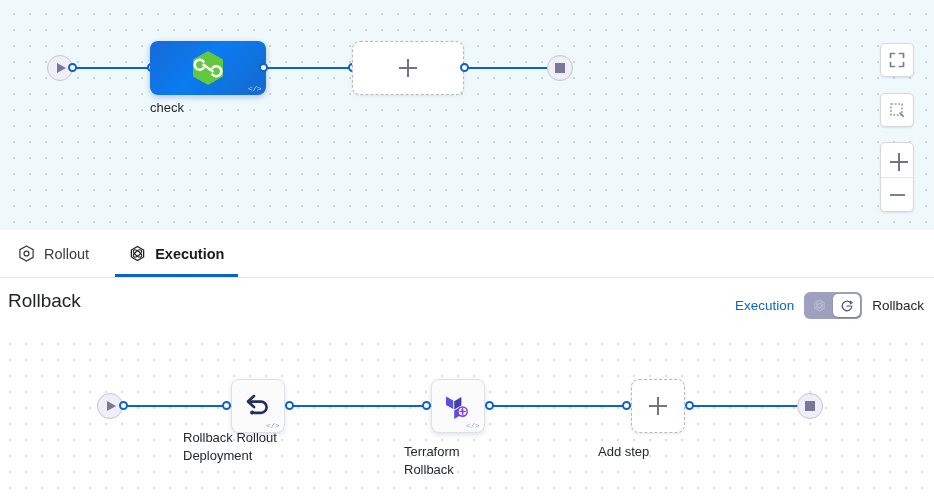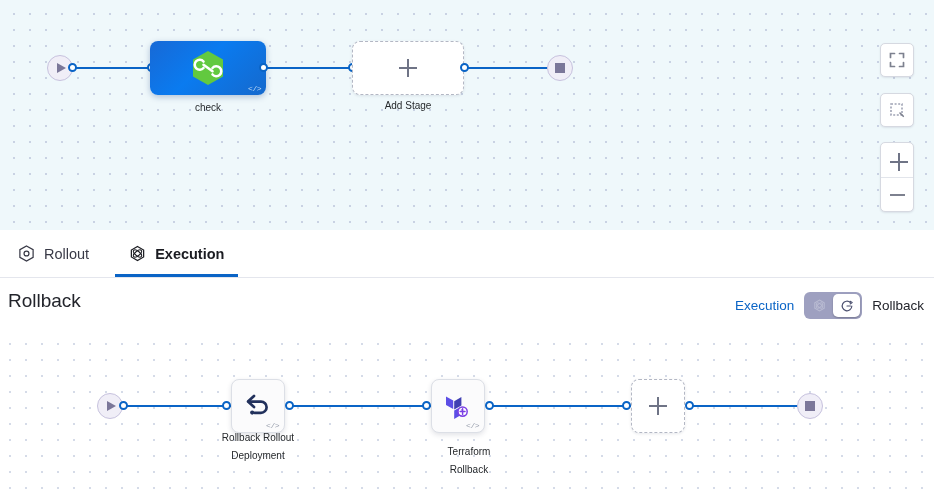--- a/index.html
+++ b/index.html
@@ -58,22 +58,22 @@
   .stop-sq { width: 10px; height: 10px; background: #7b7799; }
 
   
   .stage-node {
     position: absolute; width: 116px; height: 54px; border-radius: 8px;
     background: linear-gradient(135deg, #1769d6 0%, #0a7bf0 45%, #1569cd 100%);
     box-shadow: 0 2px 6px rgba(10,50,120,0.28);
     display: flex; align-items: center; justify-content: center;
   }
   .node-label {
-    position: absolute; text-align: center; color: #26292c;
-    font-size: 10px; line-height: 18px; white-space: pre-line;
+    position: absolute; color: #26292c;
+    font-size: 13px; line-height: 18px; white-space: pre-line;
   }
   .code-badge {
     position: absolute; right: 5px; bottom: 2px;
     font-size: 8px; line-height: 8px; color: #1b4b8f;
     font-family: "Liberation Mono", monospace; letter-spacing: -0.5px;
   }
   .code-badge.on-blue { color: #bcd9f7; }
 
   
   .add-node {
@@ -191,21 +191,20 @@
       <span class="code-badge on-blue">&lt;/&gt;</span>
     </div>
     <div class="port" style="left:259px; top:63px;"></div>
     <div class="node-label" style="left:150px; top:99px; width:116px;">check</div>
 
     <div class="port" style="left:348px; top:63px;"></div>
     <div class="add-node" style="left:352px; top:41px; width:112px; height:54px;">
       <div class="plus"></div>
     </div>
     <div class="port" style="left:460px; top:63px;"></div>
-    <div class="node-label" style="left:348px; top:97px; width:120px;">Add Stage</div>
 
     <div class="port" style="left:555px; top:63px;"></div>
     <div class="terminal" style="left:547px; top:55px;">
       <div class="stop-sq"></div>
     </div>
 
     <div class="ctrl" style="right:20px; top:43px; height:34px;">
       <svg width="16" height="16" viewBox="0 0 16 16">
         <path d="M1.5 5.5V1.5H5.5 M10.5 1.5H14.5V5.5 M14.5 10.5V14.5H10.5 M5.5 14.5H1.5V10.5" stroke="#7d818f" stroke-width="1.7" fill="none" stroke-linecap="round"></path>
       </svg>
@@ -319,20 +318,21 @@
     </div>
     <div class="port" style="left:485px; top:71px;"></div>
     <div class="node-label" style="left:404px; top:113px; width:130px;">Terraform
 Rollback</div>
 
     <div class="port" style="left:622px; top:71px;"></div>
     <div class="add-node" style="left:631px; top:49px; width:54px; height:54px;">
       <div class="plus"></div>
     </div>
     <div class="port" style="left:685px; top:71px;"></div>
+    <div class="node-label" style="left:598px; top:113px; width:120px;">Add step</div>
 
     <div class="port" style="left:800px; top:71px;"></div>
     <div class="terminal" style="left:797px; top:63px;">
       <div class="stop-sq"></div>
     </div>
   </div>
 
 </div>
 
 </body></html>

